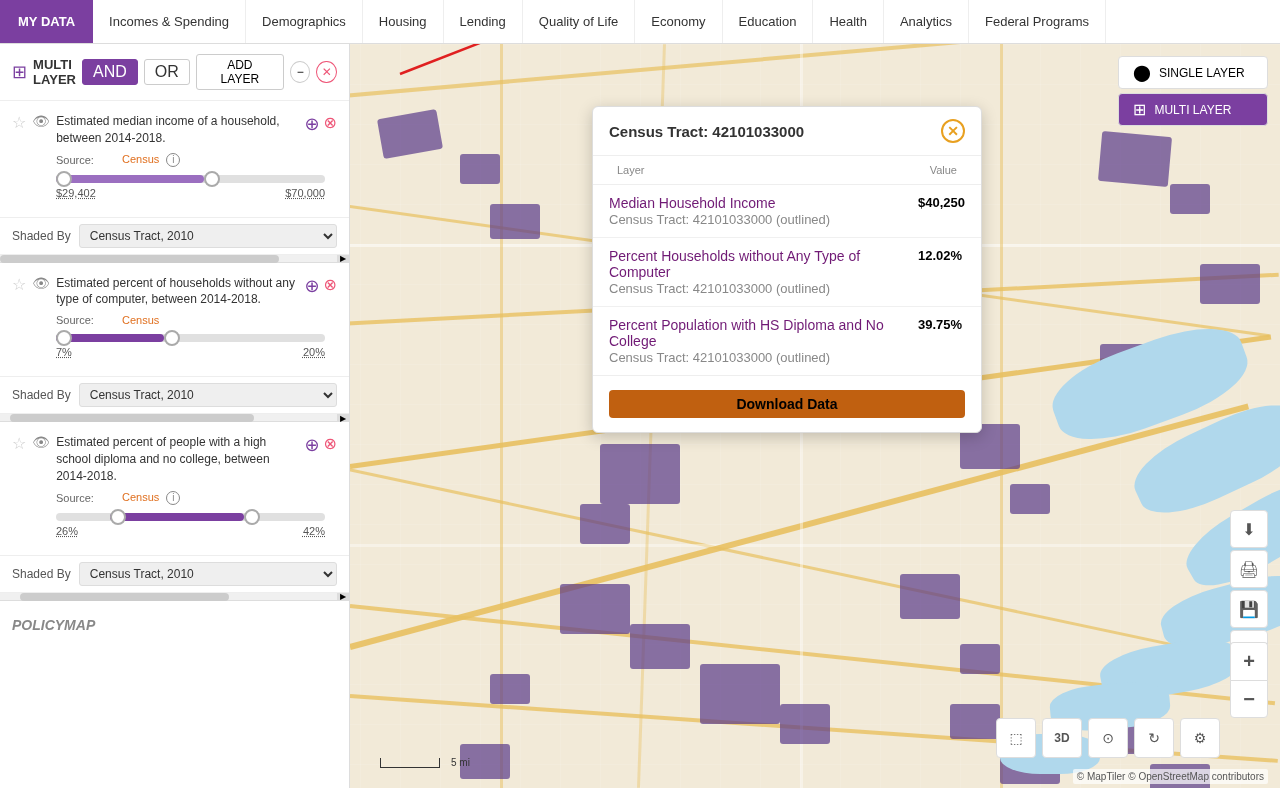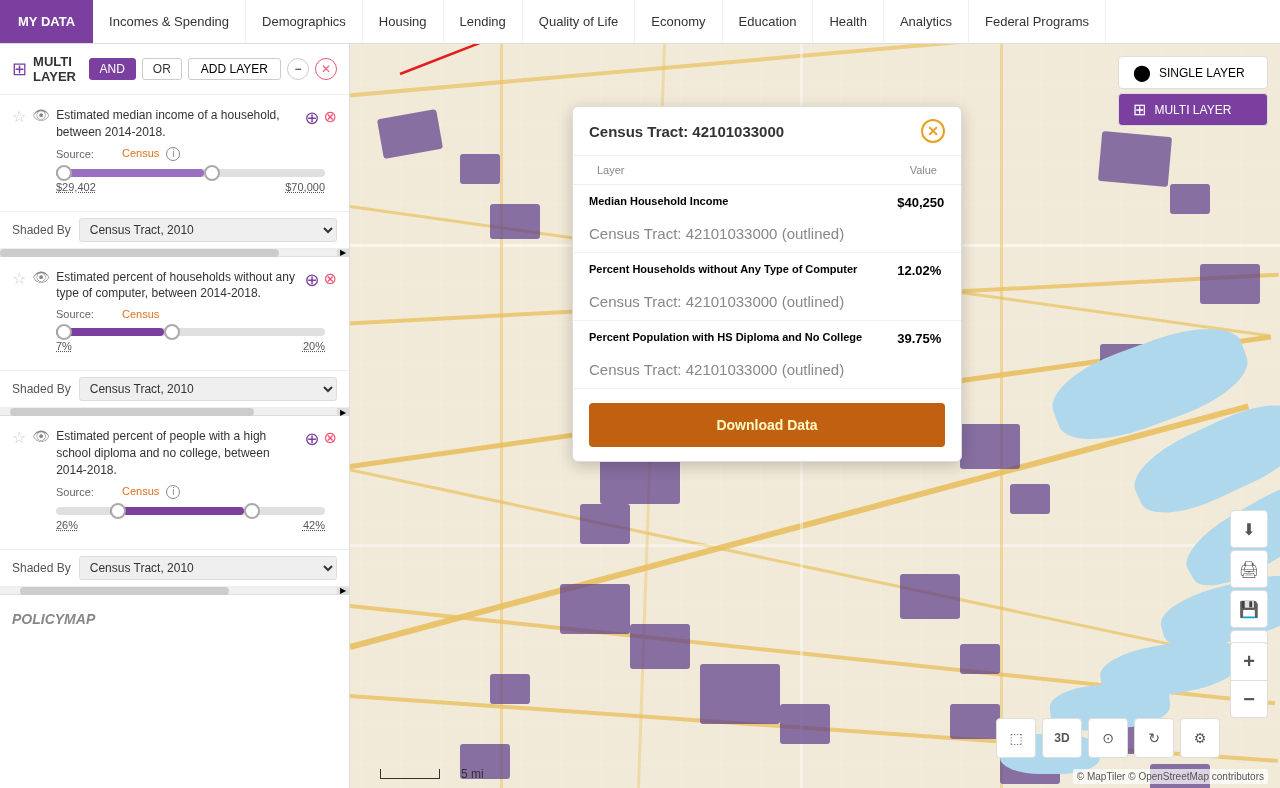--- a/index.html
+++ b/index.html
@@ -50,21 +50,21 @@
     }
 
     
     .multi-layer-header {
       display: flex; align-items: center; padding: 10px 12px; background: #fff;
       border-bottom: 1px solid #eee; gap: 6px;
     }
     .ml-icon { color: #7b3fa0; font-size: 18px; }
     .ml-title { font-weight: bold; font-size: 13px; color: #333; flex: 1; }
     .btn-and, .btn-or {
-      padding: 3px 10px; font-size: 12px; border-radius: 3px; border: 1px solid #ccc;
+      padding: 3px 10px; font-size: 16px; border-radius: 3px; border: 1px solid #ccc;
       cursor: pointer; background: #fff; color: #333;
     }
     .btn-and { background: #7b3fa0; color: #fff; border-color: #7b3fa0; }
     .btn-add-layer {
       padding: 3px 12px; font-size: 12px; border: 1px solid #ccc;
       border-radius: 3px; cursor: pointer; background: #fff;
     }
     .btn-minus, .btn-x-header {
       width: 22px; height: 22px; border-radius: 50%; border: 1px solid #ccc;
       background: #fff; cursor: pointer; display: flex; align-items: center; justify-content: center;
@@ -116,21 +116,21 @@
       top: 0; width: 80%;
     }
     .scroll-arrow {
       position: absolute; right: 0; top: 0; width: 12px; height: 8px;
       background: #ddd; display: flex; align-items: center; justify-content: center;
       font-size: 8px; cursor: pointer;
     }
 
     
     .info-popup {
-      position: absolute; top: 62px; left: 572px; width: 390px;
+      position: absolute; top: 62px; left: 592px; width: 390px;
       background: #fff; border: 1px solid #ddd; border-radius: 6px;
       box-shadow: 0 4px 16px rgba(0,0,0,0.2); z-index: 200;
     }
     .popup-header {
       display: flex; align-items: center; justify-content: space-between;
       padding: 12px 16px; border-bottom: 1px solid #eee;
     }
     .popup-title { font-size: 15px; font-weight: bold; color: #333; }
     .popup-close {
       width: 24px; height: 24px; border-radius: 50%; border: 2px solid #e8a020;
@@ -140,27 +140,27 @@
     .popup-table { width: 100%; border-collapse: collapse; }
     .popup-table th {
       text-align: left; font-size: 11px; color: #888; font-weight: normal;
       padding: 8px 24px; border-bottom: 1px solid #eee;
     }
     .popup-table th:last-child { text-align: right; }
     .popup-table td { padding: 10px 16px; font-size: 13px; vertical-align: top; }
     .popup-table td:last-child { font-weight: bold; white-space: nowrap; }
     .popup-table tr { border-bottom: 1px solid #f0f0f0; }
     .popup-table tr:last-child { border-bottom: none; }
-    .popup-row-title { font-weight: bold; color: #000000; font-size: 11px; }
-    .popup-row-sub { font-size: 15px; color: #888; margin-top: 18px; }
+    .popup-row-title { font-weight: normal; color: #701a75; font-size: 14px; }
+    .popup-row-sub { font-size: 13px; color: #888; margin-top: 1px; }
     .popup-actions {
       padding: 14px 16px; display: flex; gap: 12px; border-top: 1px solid #eee;
     }
     .btn-download {
-      flex: 1; padding: 14px; background: #c06010; color: #fef9c3; border: none;
+      flex: 1; padding: 6px; background: #c06010; color: #000000; border: none;
       border-radius: 4px; font-size: 14px; font-weight: bold; cursor: pointer;
     }
     .btn-get-report {
       flex: 1; padding: 10px; background: #fff; color: #333; border: 1px solid #ccc;
       border-radius: 4px; font-size: 14px; cursor: pointer;
       display: flex; align-items: center; justify-content: center; gap: 6px;
     }
 
     
     .right-controls {
@@ -184,22 +184,22 @@
       border-radius: 4px; display: flex; align-items: center; justify-content: center;
       cursor: pointer; font-size: 14px; color: #555;
     }
 
     
     .map-attribution {
       position: absolute; bottom: 4px; right: 12px; font-size: 10px; color: #555;
       z-index: 150; background: rgba(255,255,255,0.7); padding: 2px 4px; border-radius: 2px;
     }
     .map-scale {
-      position: absolute; bottom: 7px; left: 380px; font-size: 12px; color: #333;
-      z-index: 150; display: flex; align-items: center; gap: 21px;
+      position: absolute; bottom: 20px; left: 380px; font-size: 10px; color: #333;
+      z-index: 150; display: flex; align-items: center; gap: 11px;
     }
     .scale-bar { width: 60px; height: 10px; border: 1px solid #333; border-top: none; background: transparent; }
 
     
     .arrow-svg {
       position: absolute; top: 0; left: 350px; width: calc(100% - 350px); height: 100%;
       z-index: 180; pointer-events: none;
     }
     .map-water-body { position: absolute; background: #b0d8ec; border-radius: 50%; }
 

